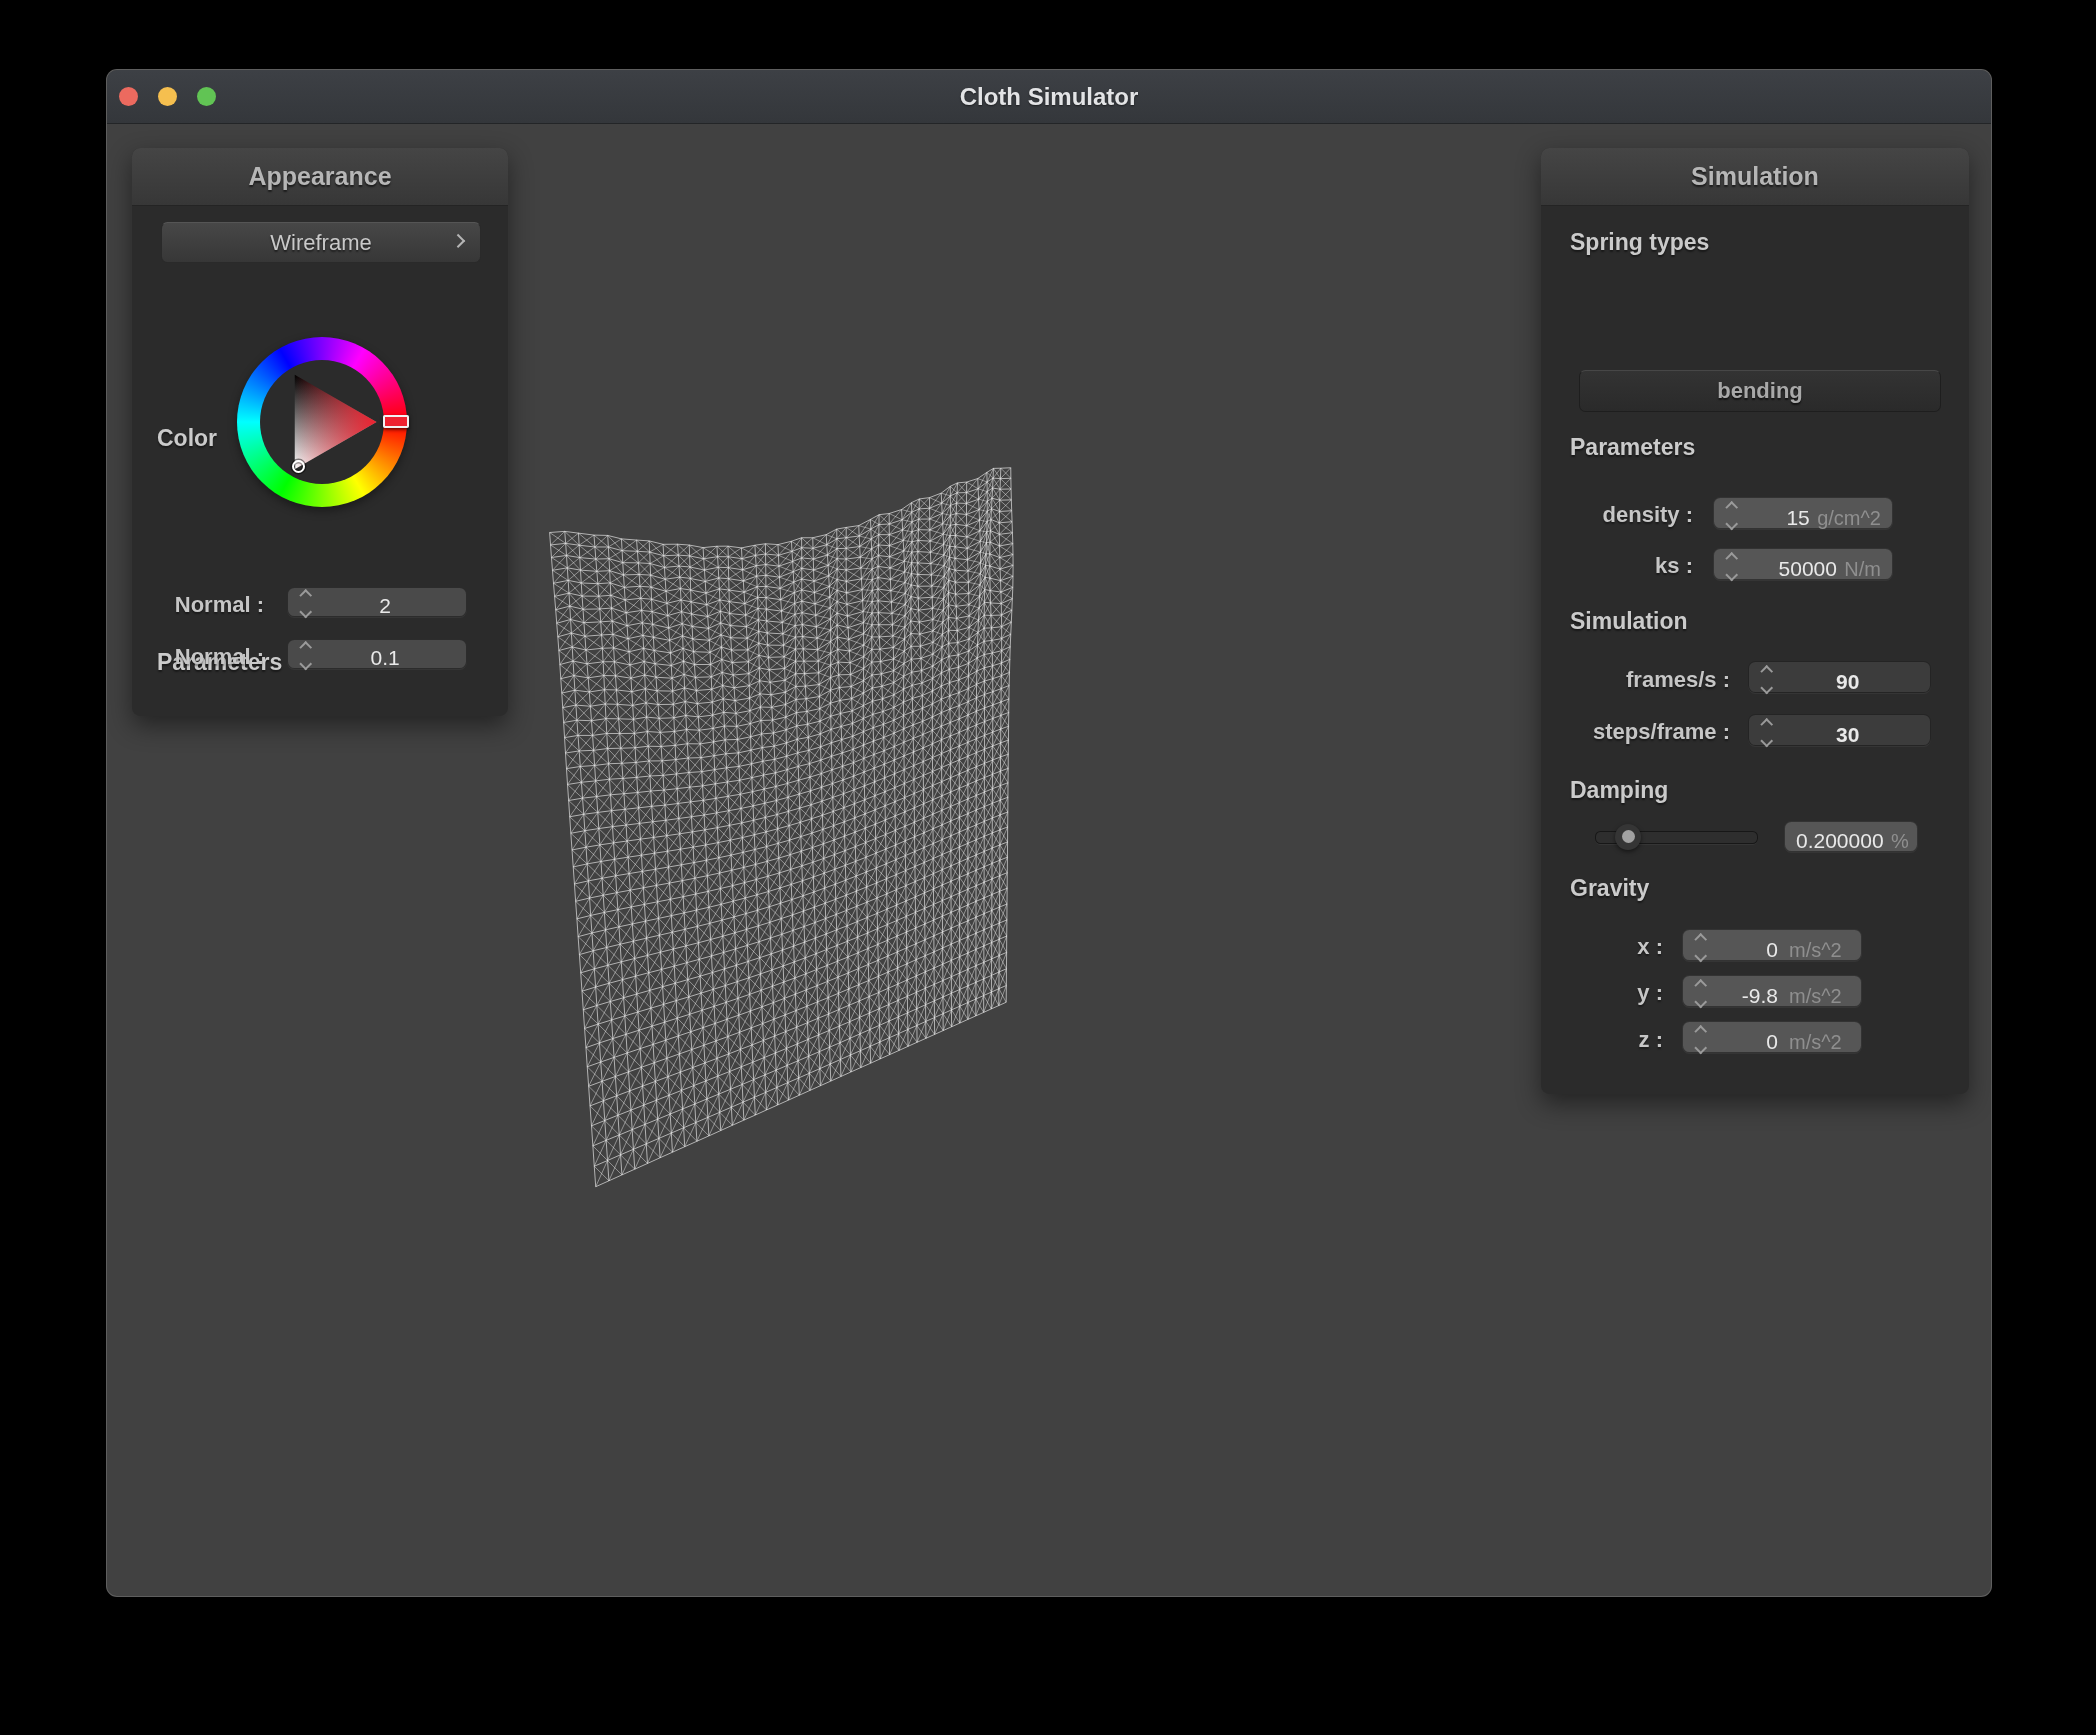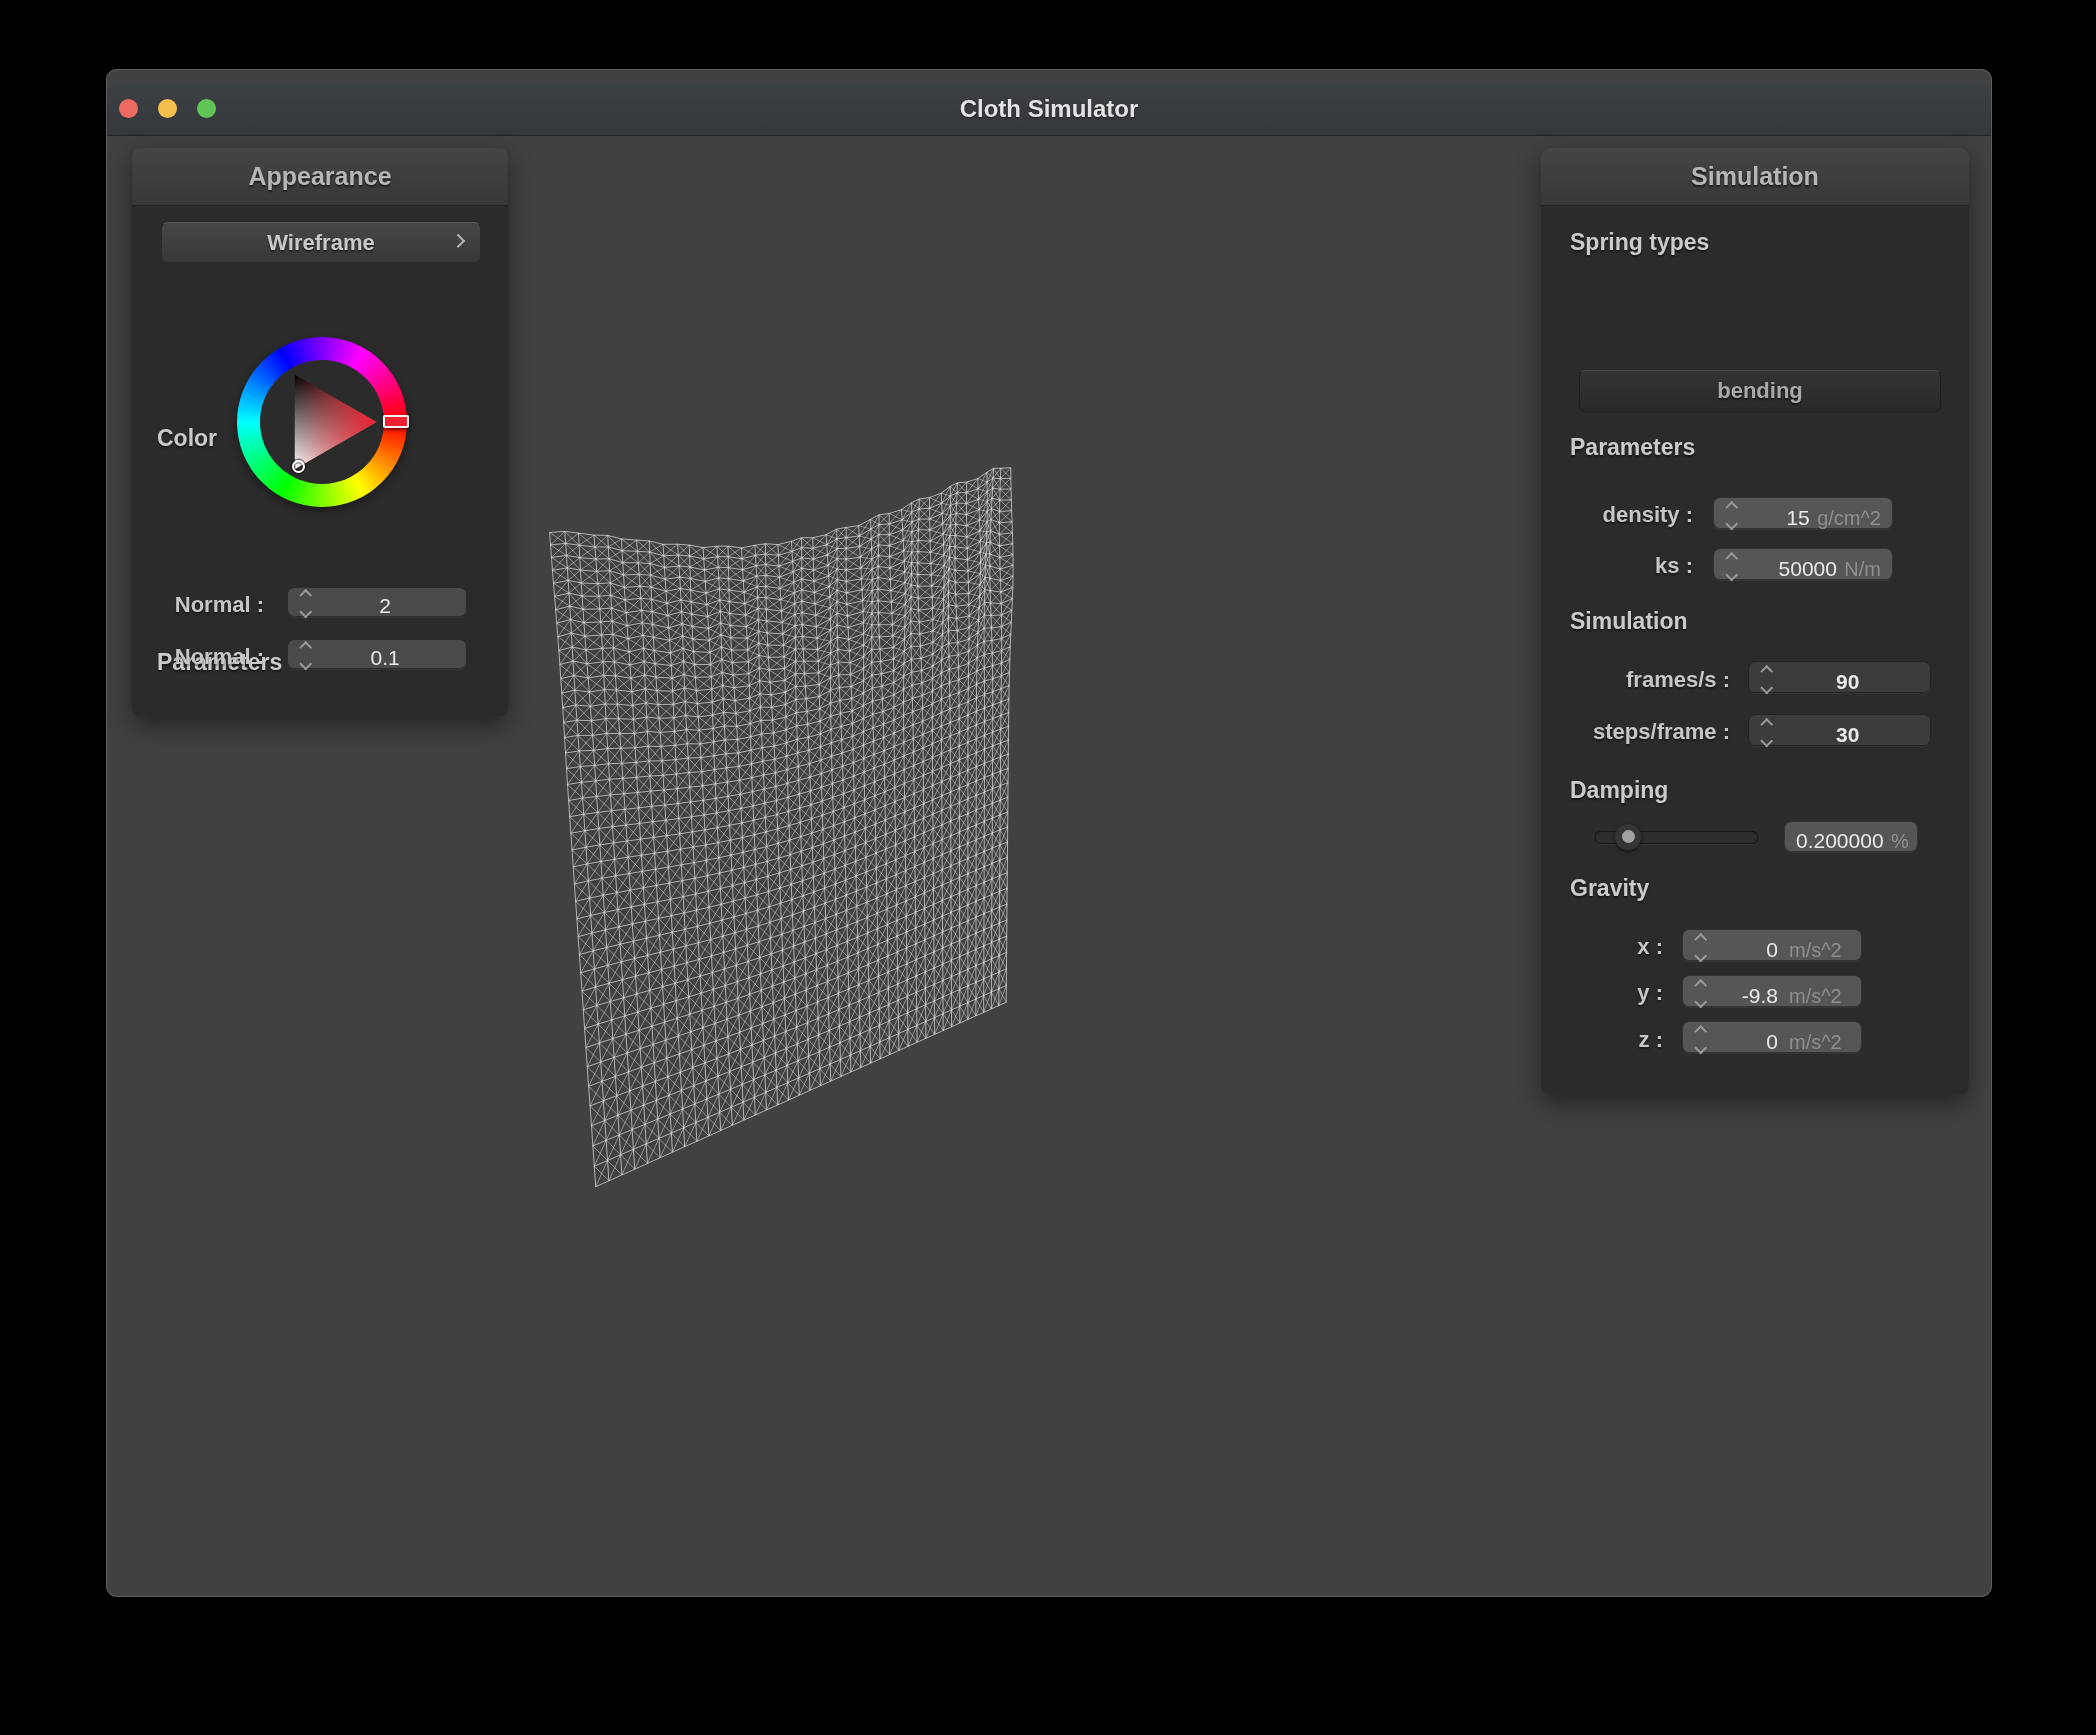--- a/index.html
+++ b/index.html
@@ -1,21 +1,21 @@
 <!DOCTYPE html>
 <html style="font-size:14.8px"><head>
 <meta charset="utf-8">
 <style>
   html,body{margin:0;padding:0;background:#000;}
   body{width:2097px;height:1735px;position:relative;font-family:"Liberation Sans",sans-serif;overflow:hidden;}
 
   
   .window{position:absolute;left:106px;top:69px;width:1886px;height:1528px;
     background:#414141;border-radius:11px;border:0.9px solid rgba(130,130,130,.45);box-sizing:border-box;}
-  .titlebar{position:absolute;left:0;top:12px;right:0;height:53px;
+  .titlebar{position:absolute;left:0;top:0;right:0;height:53px;
     background:linear-gradient(#3d4045,#34373b);border-radius:10px 10px 0 0;
     border-bottom:0.9px solid #232527;display:flex;align-items:center;justify-content:center;text-align:center;}
   .title{color:#e3e4e6;font-size:24px;font-weight:bold;text-shadow:0 0.9px 1.8px rgba(0,0,0,.5);}
   .lights{position:absolute;left:12px;top:0;height:53px;display:flex;align-items:center;gap:19.4px;}
   .light{width:19.4px;height:19.4px;border-radius:50%;}
   .light.red{background:#ec6a5f;}
   .light.yellow{background:#f5bf4f;}
   .light.green{background:#61c454;}
 
   
@@ -48,21 +48,21 @@
 
   .stepper{width:20px;display:flex;flex-direction:column;align-items:center;gap:6.5px;flex:none;}
   .chev{width:7.4px;height:7.4px;border-left:2px solid #9a9a9a;border-top:2px solid #9a9a9a;}
   .chev.up{transform:rotate(45deg);}
   .chev.down{transform:rotate(225deg);}
 
   
   .btn-dropdown{position:absolute;left:29px;top:74px;width:318px;height:39px;
     background:linear-gradient(#474747,#373737);border:0.9px solid #2a2a2a;border-top-color:#555;
     border-radius:6.5px;display:flex;align-items:center;justify-content:center;
-    color:#c9c9c9;font-size:22px;font-weight:bold;text-shadow:0 1.8px 1.8px rgba(0,0,0,.5);}
+    color:#c9c9c9;font-size:22px;font-weight:normal;text-shadow:0 1.8px 1.8px rgba(0,0,0,.5);}
   .btn-dropdown .chev-right{position:absolute;right:16.6px;top:13px;width:8.3px;height:8.3px;
     border-right:2.3px solid #b5b5b5;border-top:2.3px solid #b5b5b5;transform:rotate(45deg);}
 
   .wheel{position:absolute;left:105px;top:189px;width:170px;height:170px;}
   .hue-ring{position:absolute;inset:0;border-radius:50%;
     background:conic-gradient(from 90deg, #ff0000, #ffff00, #00ff00, #00ffff, #0000ff, #ff00ff, #ff0000);
     box-shadow:0 3.7px 9.2px rgba(0,0,0,.4);}
   .hue-hole{position:absolute;left:23px;top:23px;right:23px;bottom:23px;border-radius:50%;background:#2b2b2b;}
   .sv-triangle{position:absolute;inset:0;}
   .hue-marker{position:absolute;left:146px;top:78px;width:26px;height:13px;background:#ee2230;

